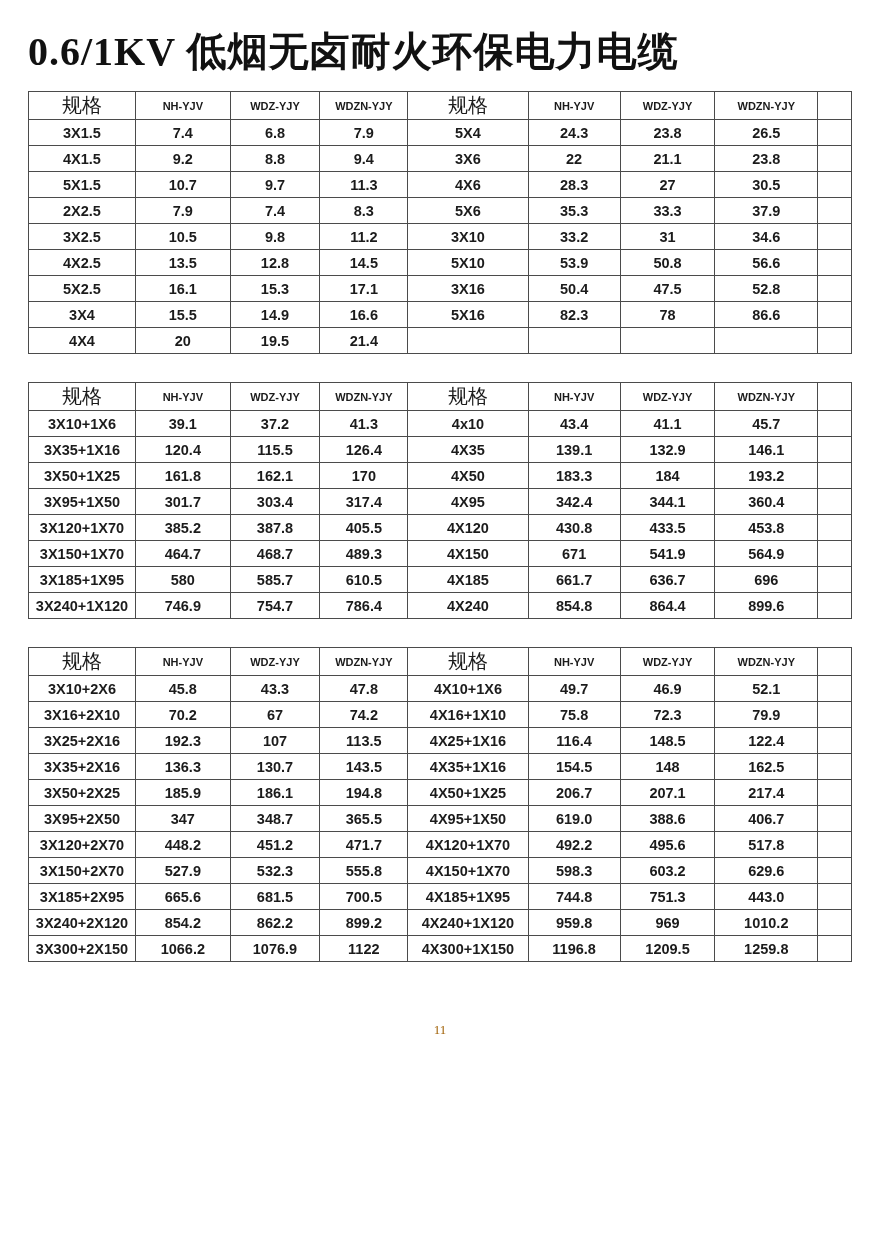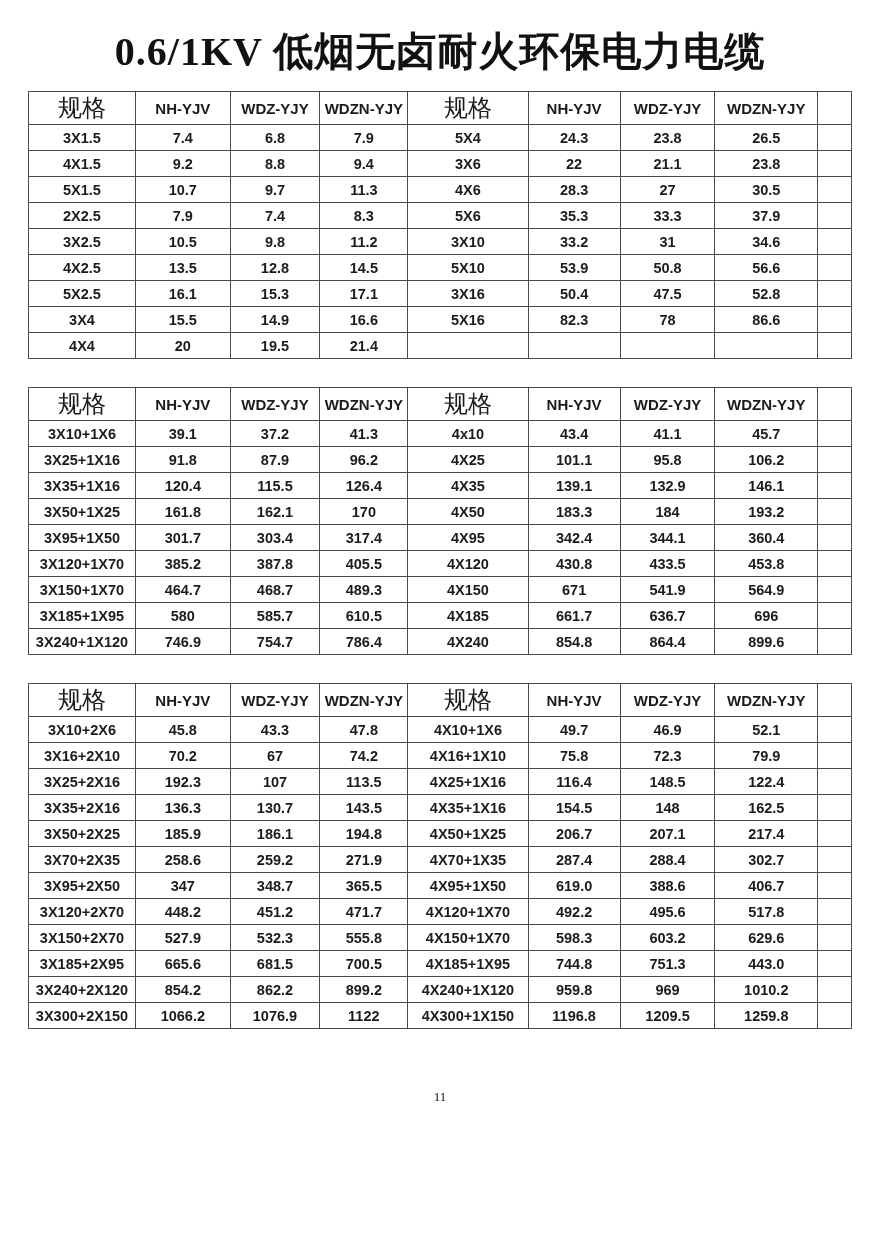--- a/index.html
+++ b/index.html
@@ -8,21 +8,21 @@
     background:#ffffff;
     font-family:"Liberation Sans",sans-serif;
     color:#1b1b1b;
     overflow:hidden;
   }
   .page{padding:24px 28px 0 28px;}
   .doc-title{
     font-family:"Liberation Serif",serif;
     font-size:40px;
     font-weight:bold;
-    text-align:center;
+    text-align:left;
     margin:0 0 12px 0;
     letter-spacing:1px;
     color:#111;
   }
   table.spec-table{
     border-collapse:collapse;
     width:824px;
     table-layout:fixed;
     margin:0 0 28px 0;
     background:#fff;
@@ -32,31 +32,31 @@
     height:25px;
     text-align:center;
     vertical-align:middle;
     font-weight:bold;
     font-size:14.5px;
     padding:0 1px;
     white-space:nowrap;
     overflow:hidden;
     color:#1b1b1b;
   }
-  .spec-table th{font-size:15px;}
+  .spec-table th{font-size:11px;}
   .spec-table th.spec{
     font-family:"Liberation Serif",serif;
     font-weight:normal;
-    font-size:24px;
+    font-size:20px;
   }
   .page-number{
     text-align:center;
     font-family:"Liberation Serif",serif;
     font-size:13px;
-    color:#0f172a;
+    color:#a16207;
     margin-top:60px;
   }
 </style>
 </head>
 <body>
 
 <div class="page">
   <h1 class="doc-title">0.6/1KV 低烟无卤耐火环保电力电缆</h1>
 
   <table class="spec-table">
@@ -218,31 +218,20 @@
           <td>39.1</td>
           <td>37.2</td>
           <td>41.3</td>
           <td>4x10</td>
           <td>43.4</td>
           <td>41.1</td>
           <td>45.7</td>
           <td></td>
         </tr>
         <tr>
-          <td>3X25+1X16</td>
-          <td>91.8</td>
-          <td>87.9</td>
-          <td>96.2</td>
-          <td>4X25</td>
-          <td>101.1</td>
-          <td>95.8</td>
-          <td>106.2</td>
-          <td></td>
-        </tr>
-        <tr>
           <td>3X35+1X16</td>
           <td>120.4</td>
           <td>115.5</td>
           <td>126.4</td>
           <td>4X35</td>
           <td>139.1</td>
           <td>132.9</td>
           <td>146.1</td>
           <td></td>
         </tr>
@@ -390,31 +379,20 @@
           <td>185.9</td>
           <td>186.1</td>
           <td>194.8</td>
           <td>4X50+1X25</td>
           <td>206.7</td>
           <td>207.1</td>
           <td>217.4</td>
           <td></td>
         </tr>
         <tr>
-          <td>3X70+2X35</td>
-          <td>258.6</td>
-          <td>259.2</td>
-          <td>271.9</td>
-          <td>4X70+1X35</td>
-          <td>287.4</td>
-          <td>288.4</td>
-          <td>302.7</td>
-          <td></td>
-        </tr>
-        <tr>
           <td>3X95+2X50</td>
           <td>347</td>
           <td>348.7</td>
           <td>365.5</td>
           <td>4X95+1X50</td>
           <td>619.0</td>
           <td>388.6</td>
           <td>406.7</td>
           <td></td>
         </tr>

